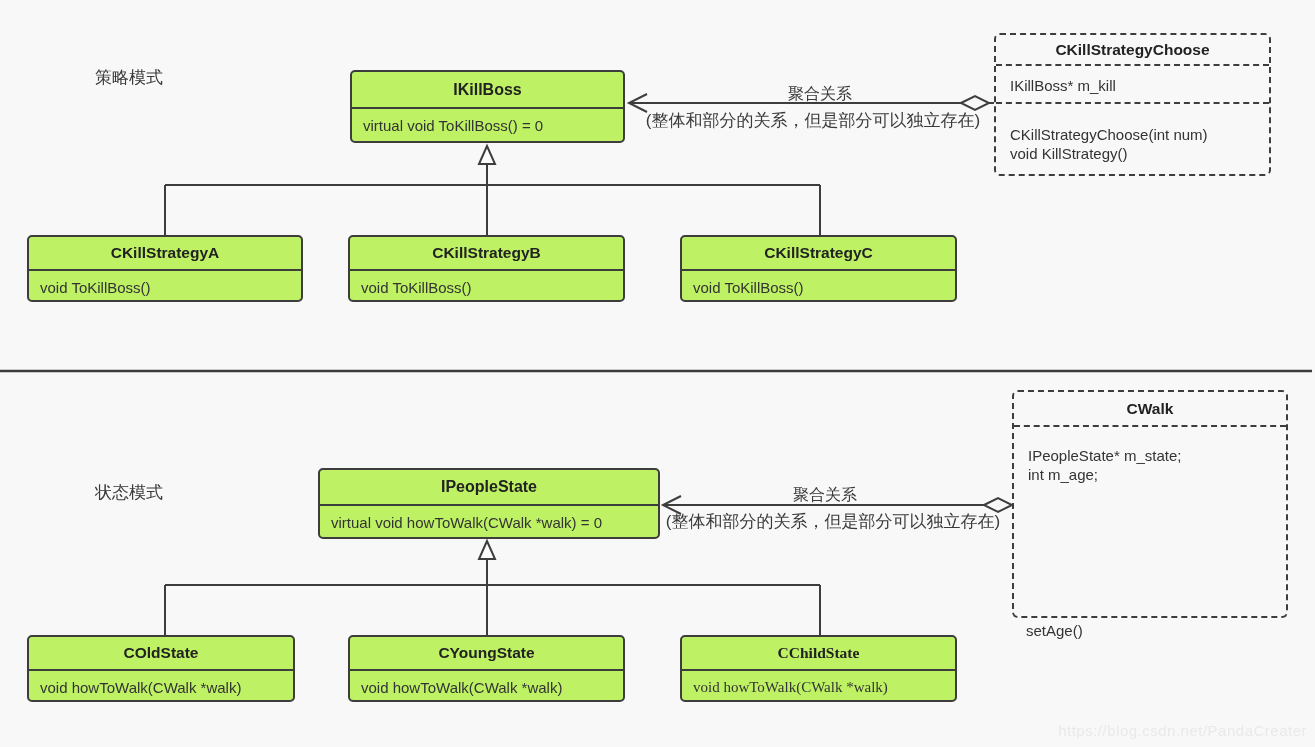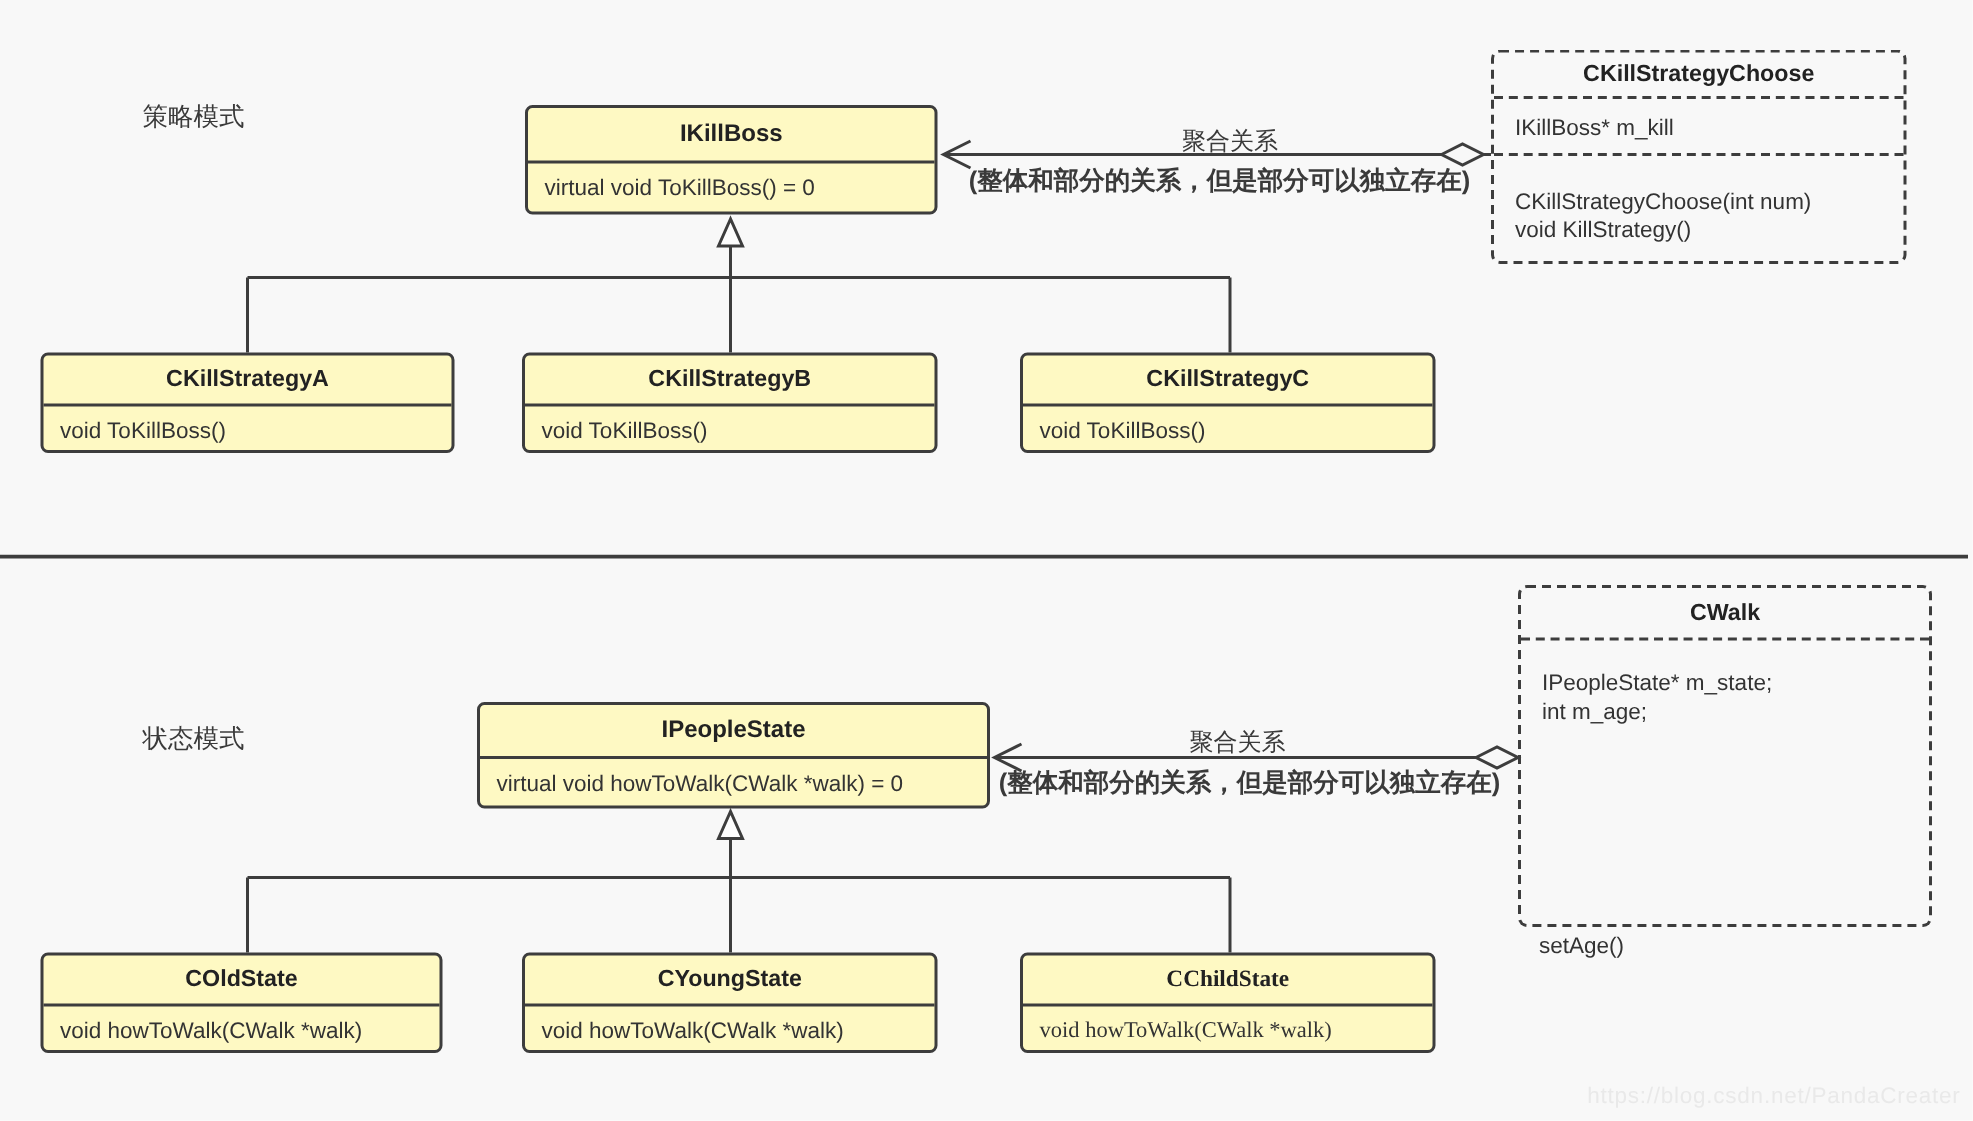--- a/index.html
+++ b/index.html
@@ -7,21 +7,21 @@
     position:relative;
     width:1315px;height:747px;
     background:#f8f8f8;
     font-family:"Liberation Sans","DejaVu Sans",sans-serif;
     color:#333;
     overflow:hidden;
   }
   .wires{position:absolute;left:0;top:0;z-index:1;}
   .cls{
     position:absolute;z-index:2;
-    background:#fef9c3;
+    background:#bef264;
     border:2px solid #3d3d3d;
     border-radius:5px;
     box-sizing:border-box;
   }
   .cls-title{
     display:flex;align-items:center;justify-content:center;
     font-weight:bold;font-size:15.5px;color:#222;
     border-bottom:2px solid #3d3d3d;
   }
   .cls-body{
@@ -44,21 +44,21 @@
   .dcls .sec-body{
     padding-left:14px;font-size:15px;line-height:19px;color:#333;white-space:nowrap;
   }
   .pattern-label{
     position:absolute;z-index:2;font-size:17px;color:#3a3a3a;white-space:nowrap;
   }
   .agg-label{
     position:absolute;z-index:2;font-size:16px;color:#3a3a3a;text-align:center;white-space:nowrap;
   }
   .agg-note{
-    position:absolute;z-index:2;font-size:17px;color:#3a3a3a;text-align:center;white-space:nowrap;font-weight:bold;
+    position:absolute;z-index:2;font-size:17px;color:#3a3a3a;text-align:center;white-space:nowrap;
   }
   .overflow-text{
     position:absolute;z-index:2;font-size:15px;color:#333;white-space:nowrap;
   }
   .watermark{
     position:absolute;z-index:3;right:8px;bottom:8px;
     font-size:15px;color:#e9e9e9;letter-spacing:.5px;
   }
 </style>
 </head>

